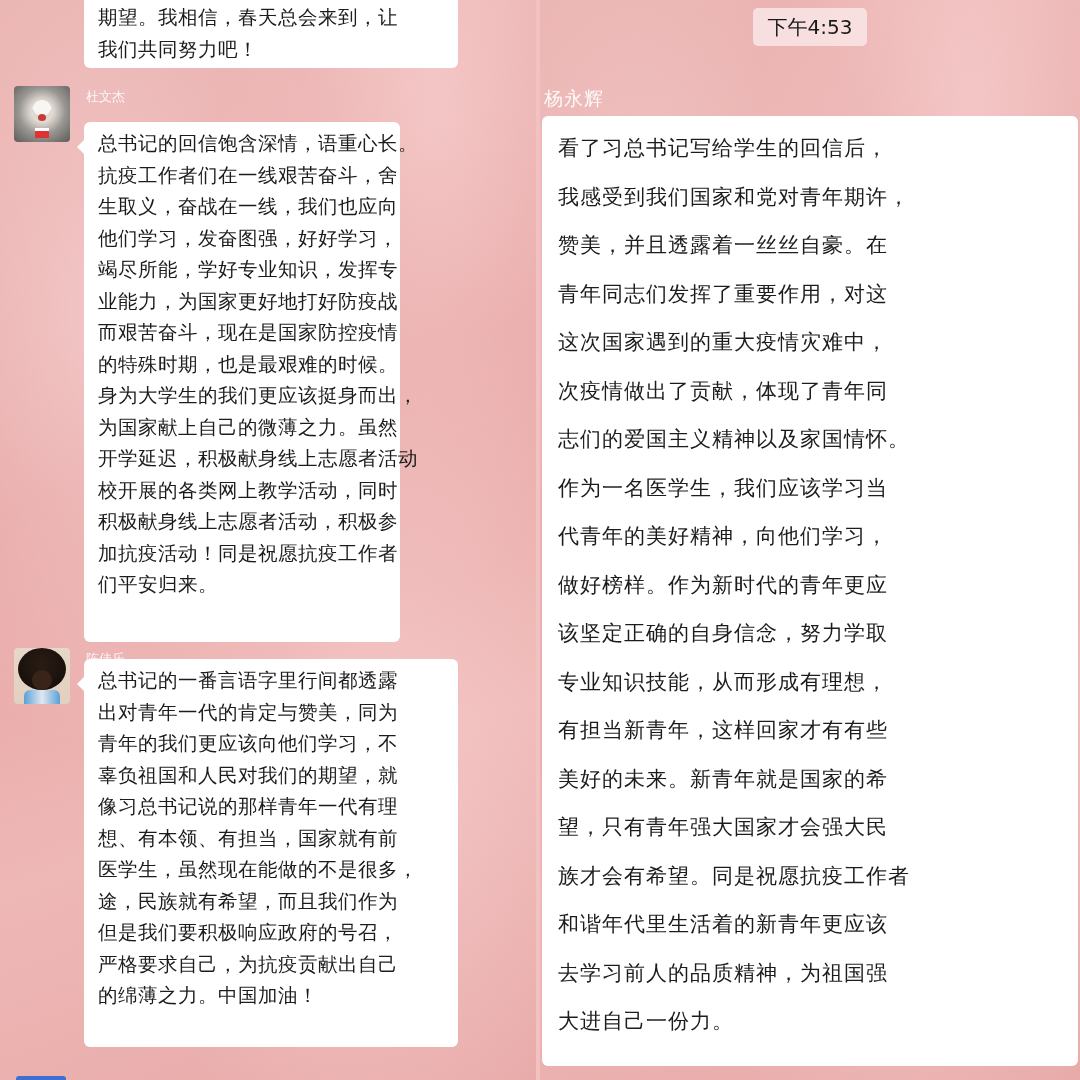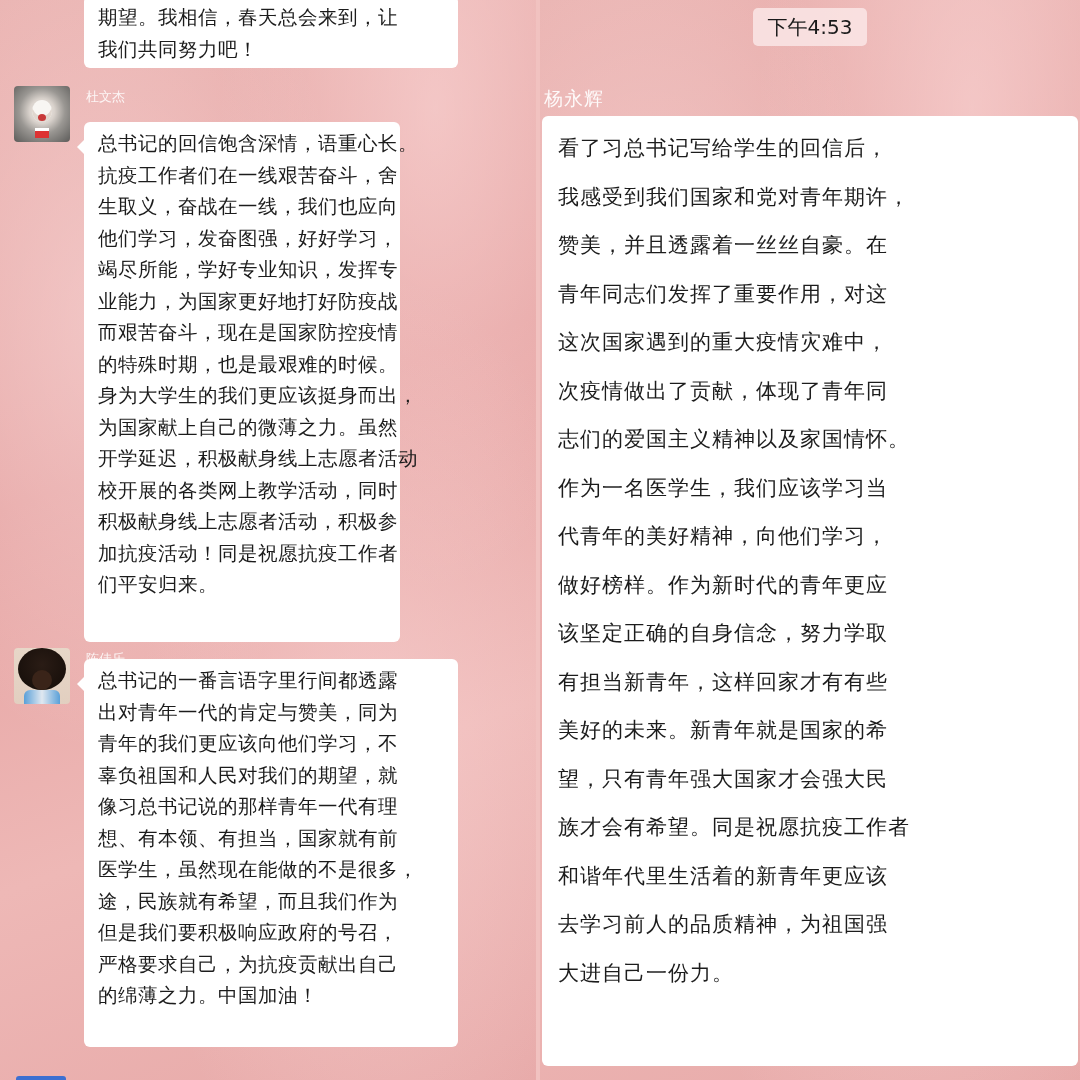--- a/index.html
+++ b/index.html
@@ -144,20 +144,21 @@
     <span class="line">我感受到我们国家和党对青年期许，</span>
     <span class="line">赞美，并且透露着一丝丝自豪。在</span>
     <span class="line">青年同志们发挥了重要作用，对这</span>
     <span class="line">这次国家遇到的重大疫情灾难中，</span>
     <span class="line">次疫情做出了贡献，体现了青年同</span>
     <span class="line">志们的爱国主义精神以及家国情怀。</span>
     <span class="line">作为一名医学生，我们应该学习当</span>
     <span class="line">代青年的美好精神，向他们学习，</span>
     <span class="line">做好榜样。作为新时代的青年更应</span>
     <span class="line">该坚定正确的自身信念，努力学取</span>
+    <span class="line">专业知识技能，从而形成有理想，</span>
     <span class="line">有担当新青年，这样回家才有有些</span>
     <span class="line">美好的未来。新青年就是国家的希</span>
     <span class="line">望，只有青年强大国家才会强大民</span>
     <span class="line">族才会有希望。同是祝愿抗疫工作者</span>
     <span class="line">和谐年代里生活着的新青年更应该</span>
     <span class="line">去学习前人的品质精神，为祖国强</span>
     <span class="line">大进自己一份力。</span>
   </div>
 </div>
 

